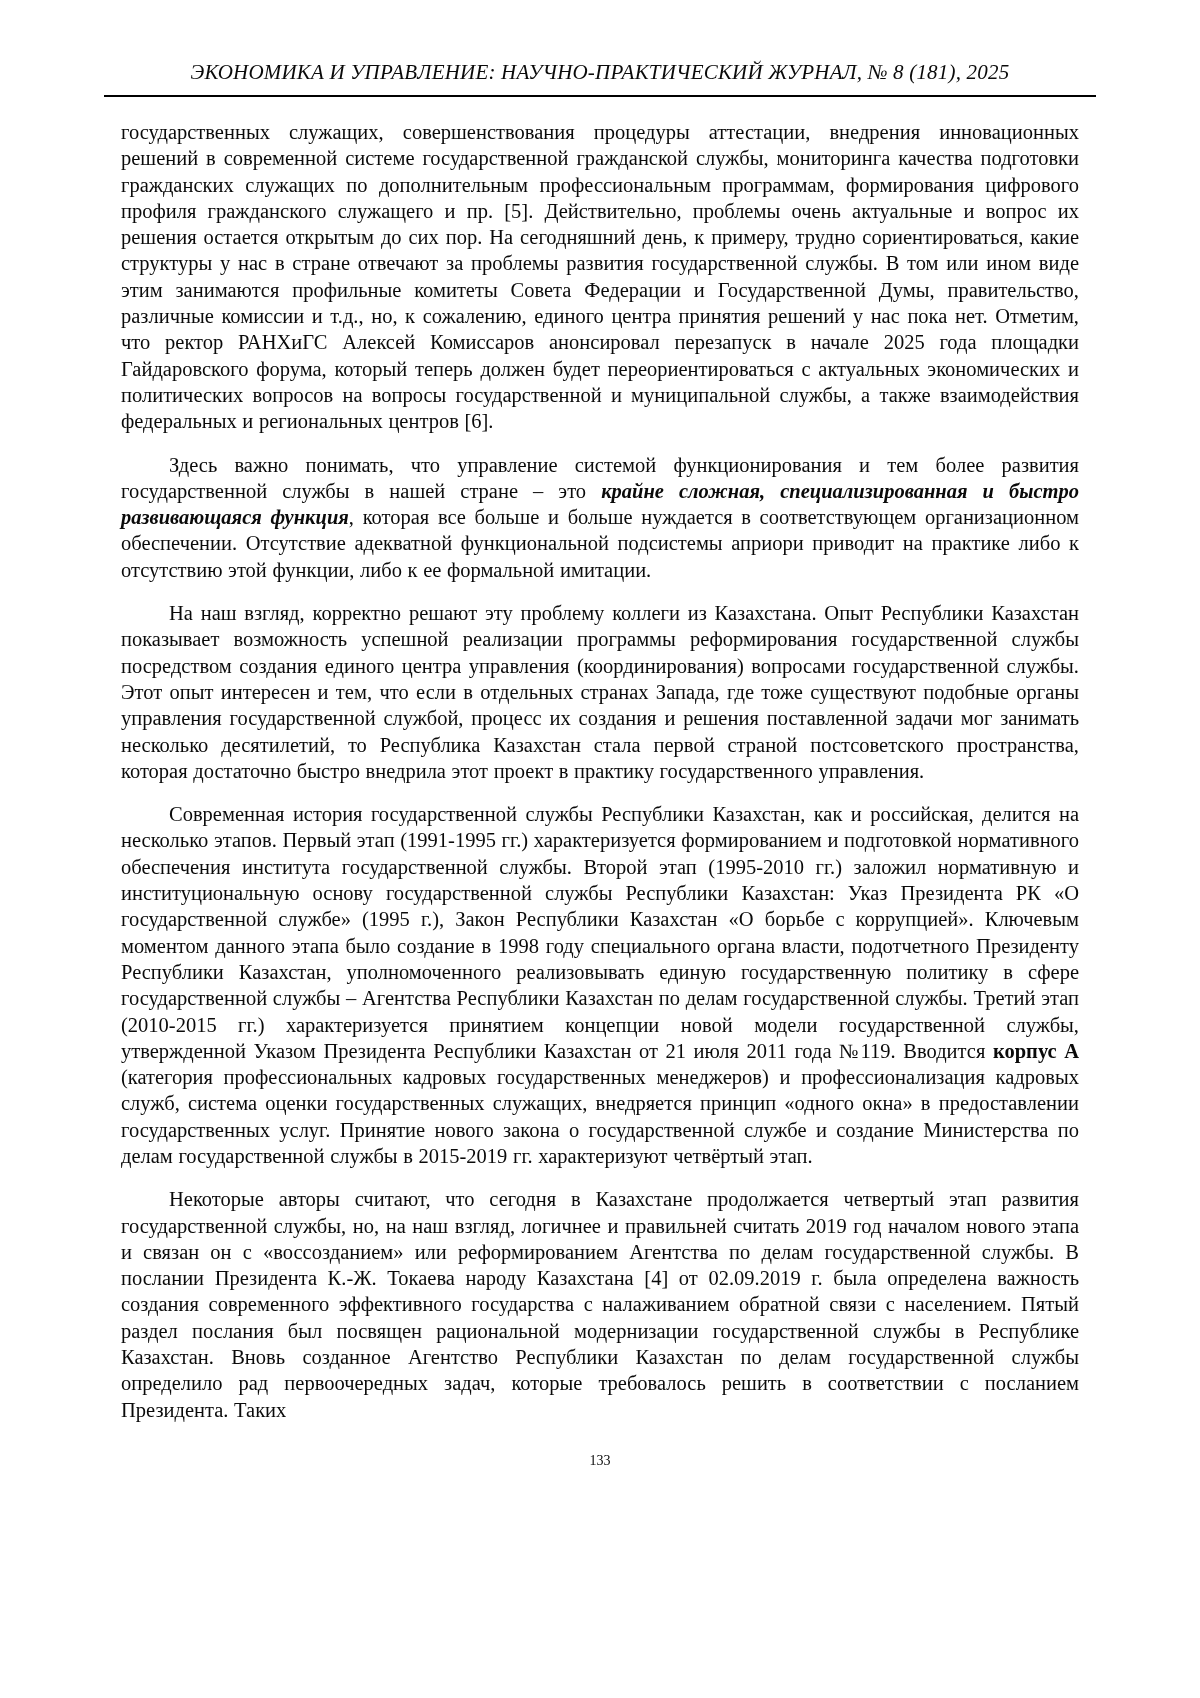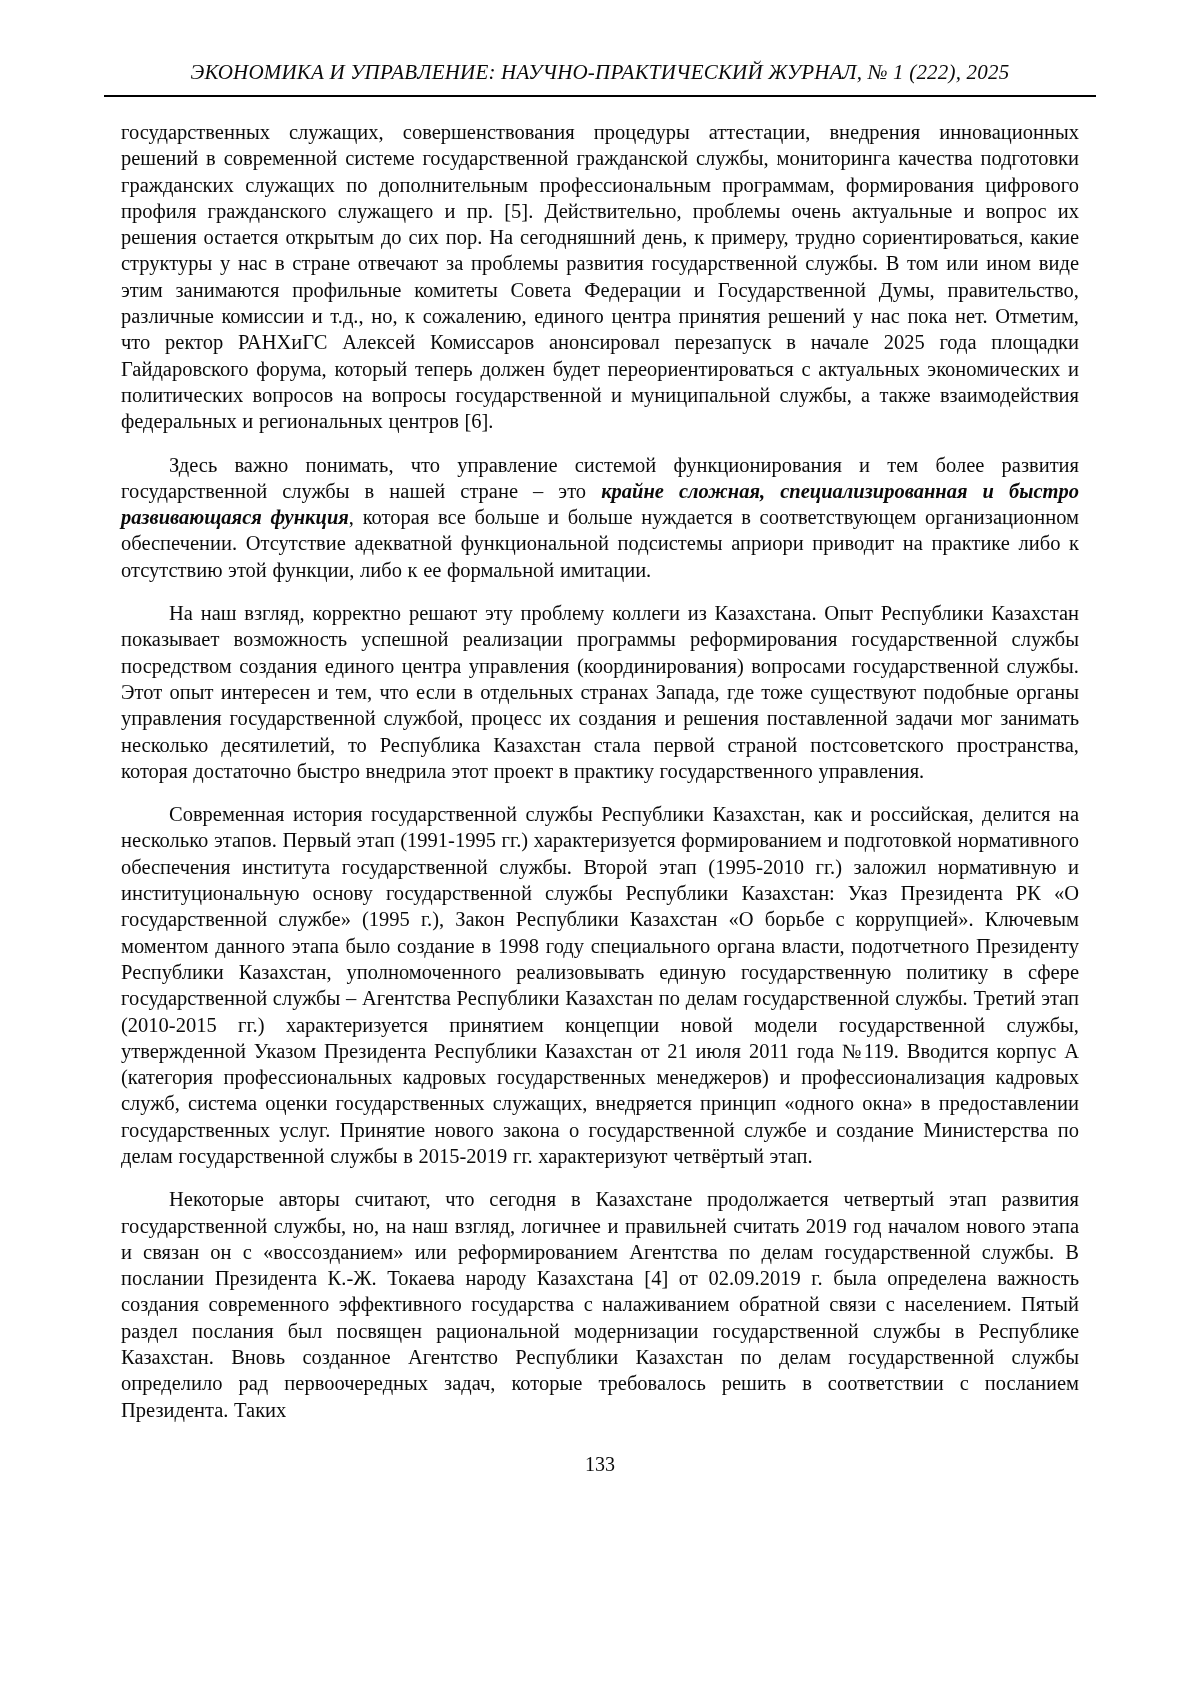--- a/index.html
+++ b/index.html
@@ -45,34 +45,34 @@
     text-indent: 48px;
   }
   .para.no-indent {
     text-indent: 0;
   }
   .run-bold-italic {
     font-weight: bold;
     font-style: italic;
   }
   .run-bold {
-    font-weight: normal;
+    font-weight: bold;
   }
   .page-number {
     text-align: center;
-    font-size: 20px;
+    font-size: 14px;
     margin-top: 30px;
   }
 </style>
 </head>
 <body>
 
 <div class="page">
 
-  <div class="journal-header">ЭКОНОМИКА И УПРАВЛЕНИЕ: НАУЧНО-ПРАКТИЧЕСКИЙ ЖУРНАЛ, № 1 (222), 2025</div>
+  <div class="journal-header">ЭКОНОМИКА И УПРАВЛЕНИЕ: НАУЧНО-ПРАКТИЧЕСКИЙ ЖУРНАЛ, № 8 (181), 2025</div>
 
   <hr class="header-rule">
 
   <div class="article-body">
 
     <p class="para no-indent"><span>государственных служащих, совершенствования процедуры аттестации, внедрения инновационных решений в современной системе государственной гражданской службы, мониторинга качества подготовки гражданских служащих по дополнительным профессиональным программам, формирования цифрового профиля гражданского служащего и пр. [5]. Действительно, проблемы очень актуальные и вопрос их решения остается открытым до сих пор. На сегодняшний день, к примеру, трудно сориентироваться, какие структуры у нас в стране отвечают за проблемы развития государственной службы. В том или ином виде этим занимаются профильные комитеты Совета Федерации и Государственной Думы, правительство, различные комиссии и т.д., но, к сожалению, единого центра принятия решений у нас пока нет. Отметим, что ректор РАНХиГС Алексей Комиссаров анонсировал перезапуск в начале 2025 года площадки Гайдаровского форума, который теперь должен будет переориентироваться с актуальных экономических и политических вопросов на вопросы государственной и муниципальной службы, а также взаимодействия федеральных и региональных центров [6].</span></p>
 
     <p class="para"><span>Здесь важно понимать, что управление системой функционирования и тем более развития государственной службы в нашей стране – это </span><span class="run-bold-italic">крайне сложная, специализированная и быстро развивающаяся функция</span><span>, которая все больше и больше нуждается в соответствующем организационном обеспечении. Отсутствие адекватной функциональной подсистемы априори приводит на практике либо к отсутствию этой функции, либо к ее формальной имитации.</span></p>
 
     <p class="para"><span>На наш взгляд, корректно решают эту проблему коллеги из Казахстана. Опыт Республики Казахстан показывает возможность успешной реализации программы реформирования государственной службы посредством создания единого центра управления (координирования) вопросами государственной службы. Этот опыт интересен и тем, что если в отдельных странах Запада, где тоже существуют подобные органы управления государственной службой, процесс их создания и решения поставленной задачи мог занимать несколько десятилетий, то Республика Казахстан стала первой страной постсоветского пространства, которая достаточно быстро внедрила этот проект в практику государственного управления.</span></p>

